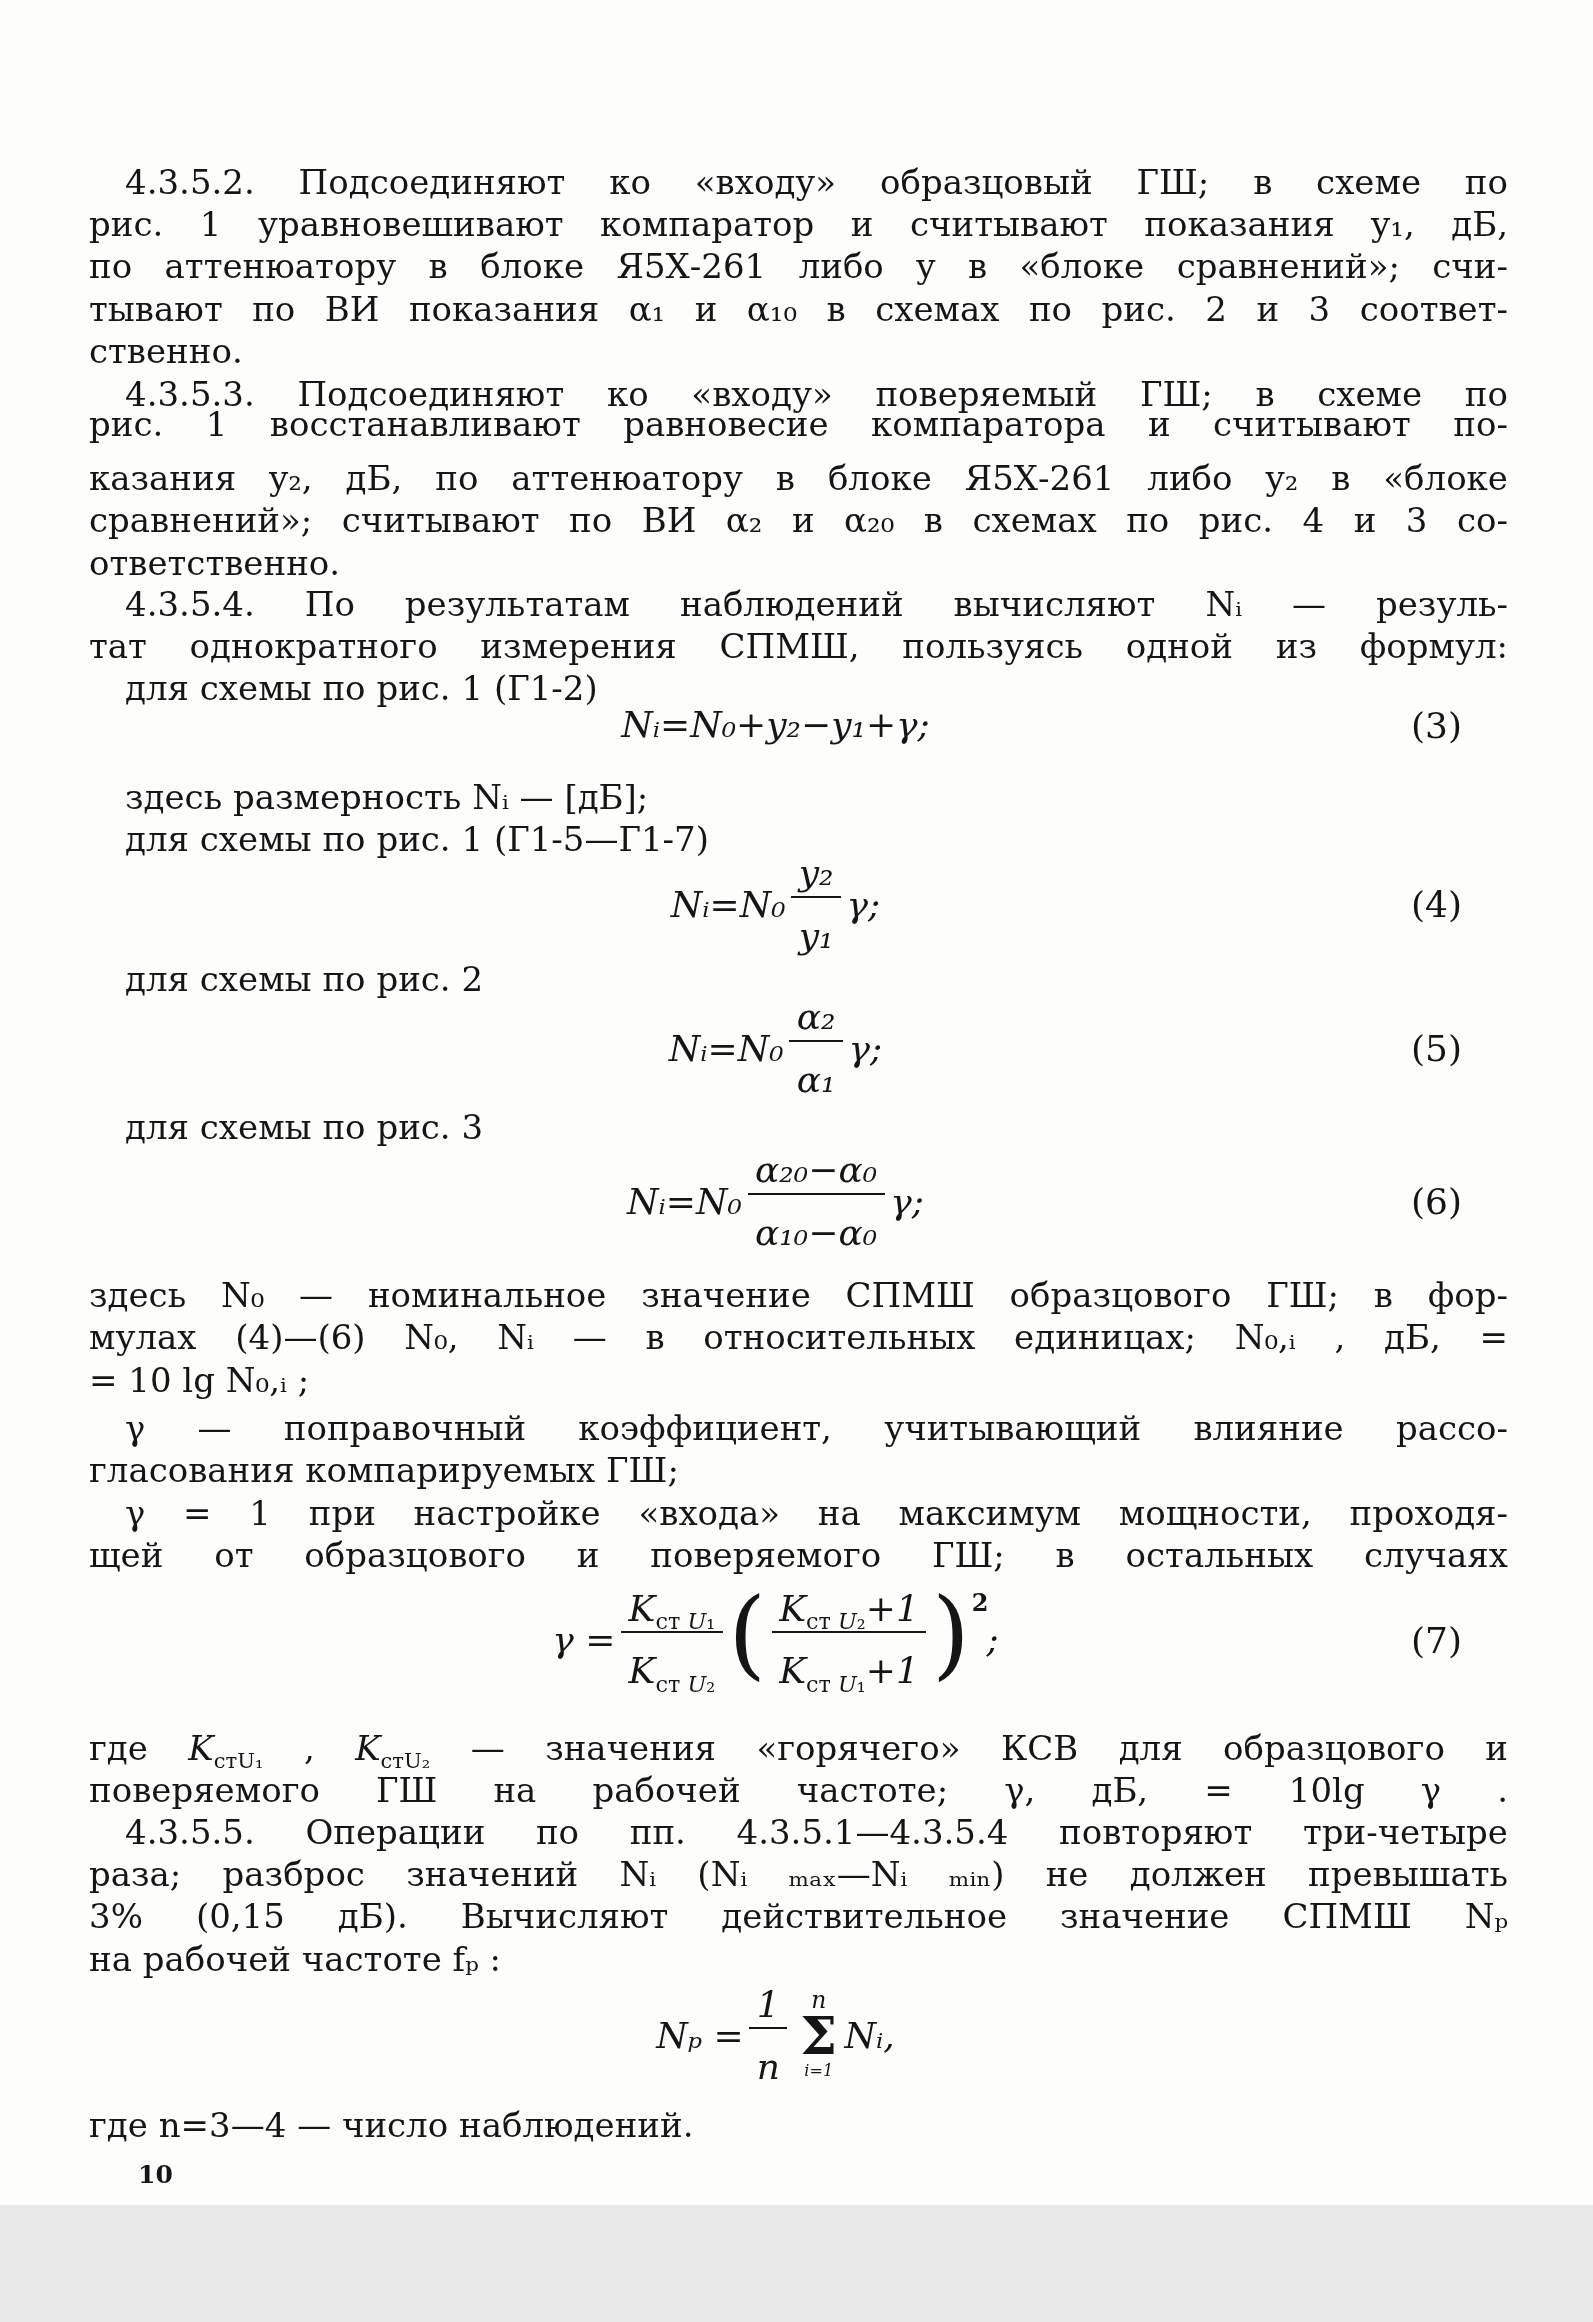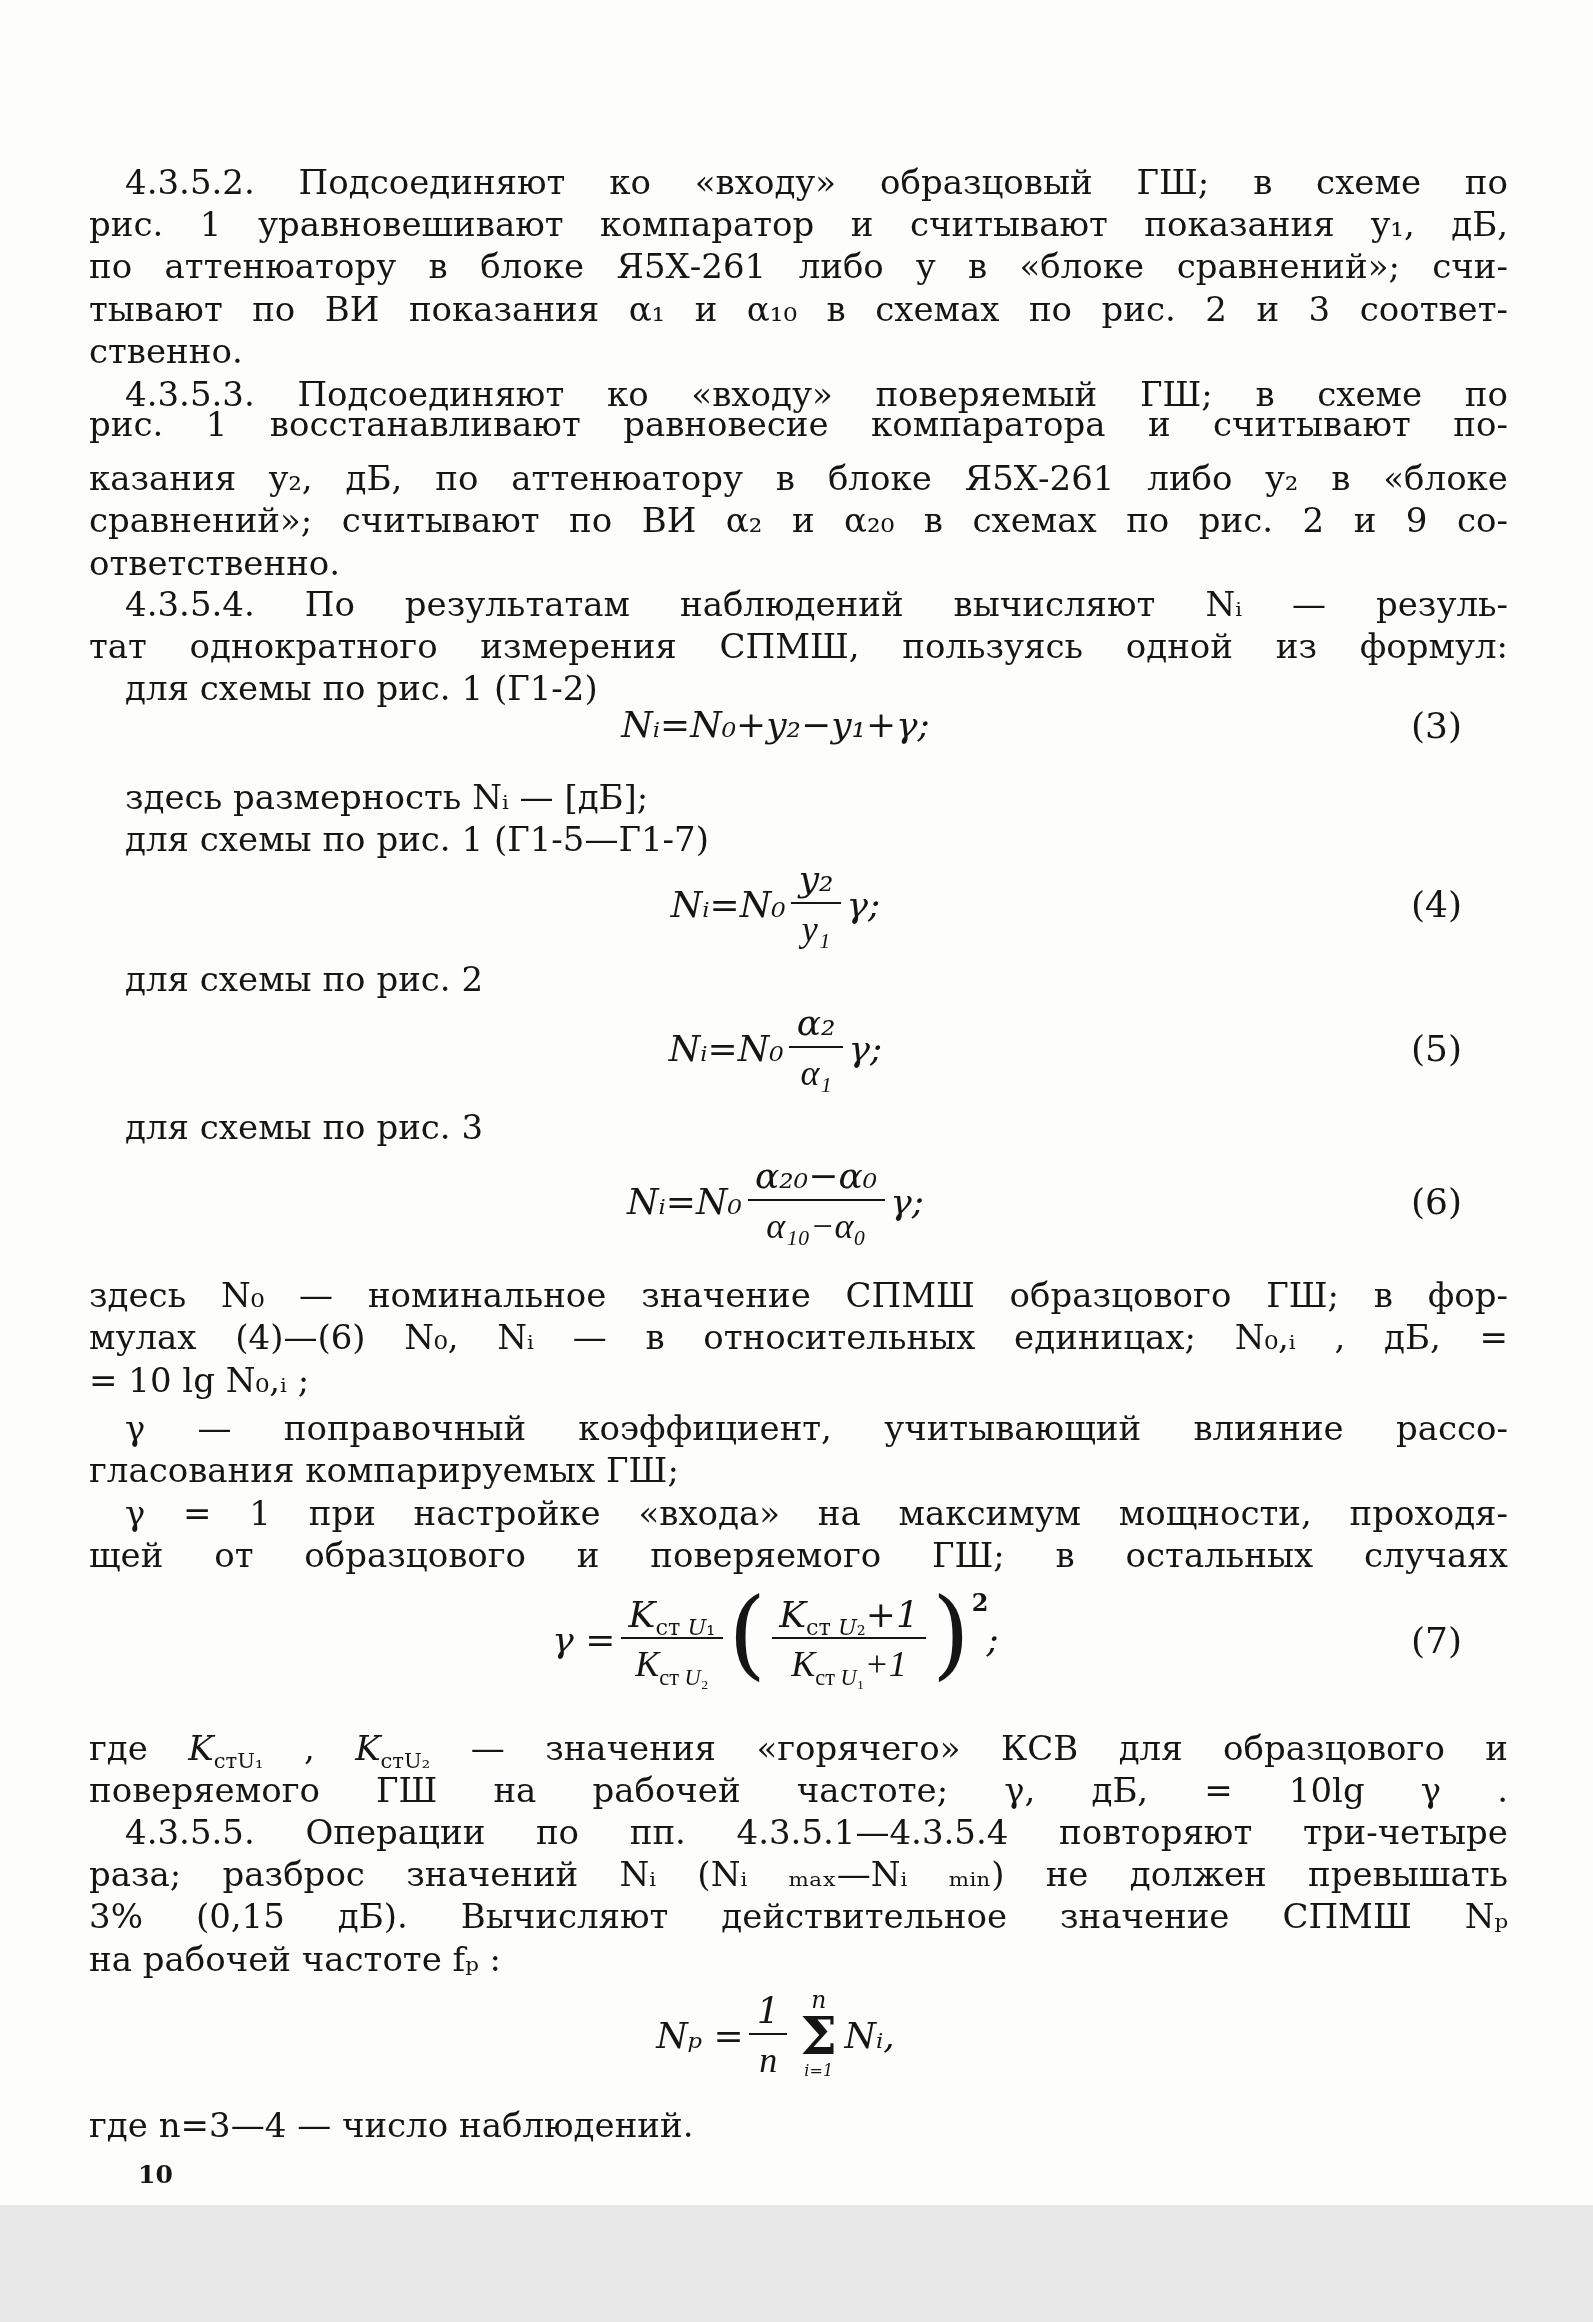--- a/index.html
+++ b/index.html
@@ -42,21 +42,21 @@
     transform:translateY(-50%);
     font-style:normal;
   }
   .frac{
     display:inline-block;
     vertical-align:middle;
     text-align:center;
     margin:0 5.6px;
   }
   .frac .num{display:block;border-bottom:2.8px solid #151515;padding:0 7.5px 2.8px;}
-  .frac .den{display:block;padding-top:4px;font-family:Liberation Serif, serif;}
+  .frac .den{display:block;padding-top:17px;}
   .bigp{
     font-size:97px;
     font-style:normal;
     font-weight:400;
     line-height:0;
     vertical-align:middle;
     position:relative;top:-5.6px;
   }
   .exp{
     font-size:24px;
@@ -87,21 +87,21 @@
 
   <div class="ln ind j" style="top:161px">4.3.5.2. Подсоединяют ко «входу» образцовый ГШ; в схеме по</div>
   <div class="ln j" style="top:203px">рис. 1 уравновешивают компаратор и считывают показания y₁, дБ,</div>
   <div class="ln j" style="top:245px">по аттенюатору в блоке Я5Х-261 либо y в «блоке сравнений»; счи-</div>
   <div class="ln j" style="top:288px">тывают по ВИ показания α₁ и α₁₀ в схемах по рис. 2 и 3 соответ-</div>
   <div class="ln" style="top:330px">ственно.</div>
 
   <div class="ln ind j" style="top:373px">4.3.5.3. Подсоединяют ко «входу» поверяемый ГШ; в схеме по</div>
   <div class="ln j" style="top:403px">рис. 1 восстанавливают равновесие компаратора и считывают по-</div>
   <div class="ln j" style="top:457px">казания y₂, дБ, по аттенюатору в блоке Я5Х-261 либо y₂ в «блоке</div>
-  <div class="ln j" style="top:499px">сравнений»; считывают по ВИ α₂ и α₂₀ в схемах по рис. 2 и 9 со-</div>
+  <div class="ln j" style="top:499px">сравнений»; считывают по ВИ α₂ и α₂₀ в схемах по рис. 4 и 3 со-</div>
   <div class="ln" style="top:542px">ответственно.</div>
 
   <div class="ln ind j" style="top:583px">4.3.5.4. По результатам наблюдений вычисляют Nᵢ — резуль-</div>
   <div class="ln j" style="top:625px">тат однократного измерения СПМШ, пользуясь одной из формул:</div>
   <div class="ln ind" style="top:667px">для схемы по рис. 1 (Г1-2)</div>
 
   <div class="fx" style="top:701px;height:47px">
     <span>Nᵢ=N₀+y₂−y₁+γ;</span>
     <span class="lbl">(3)</span>
   </div>

